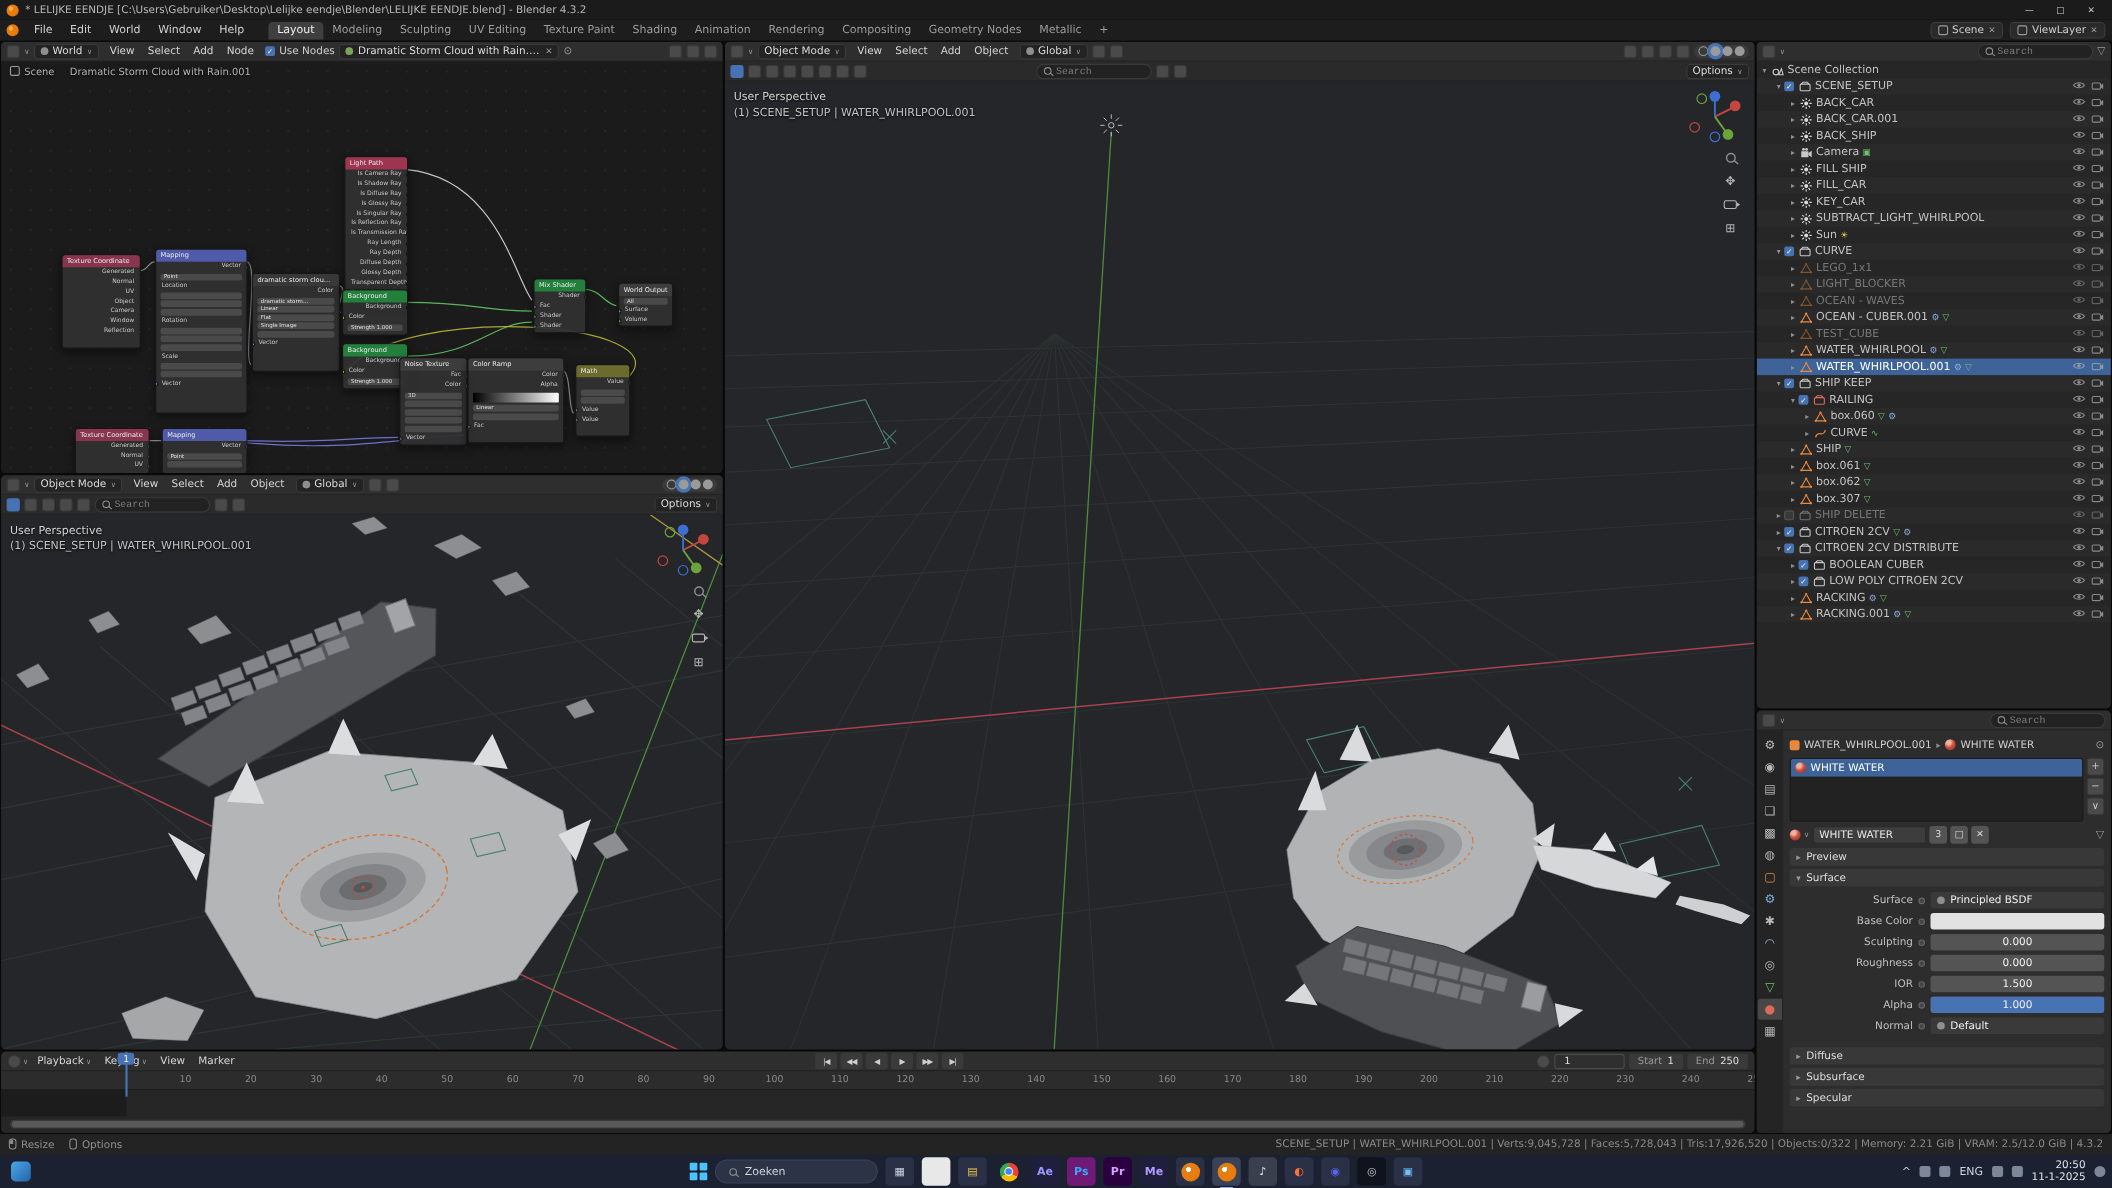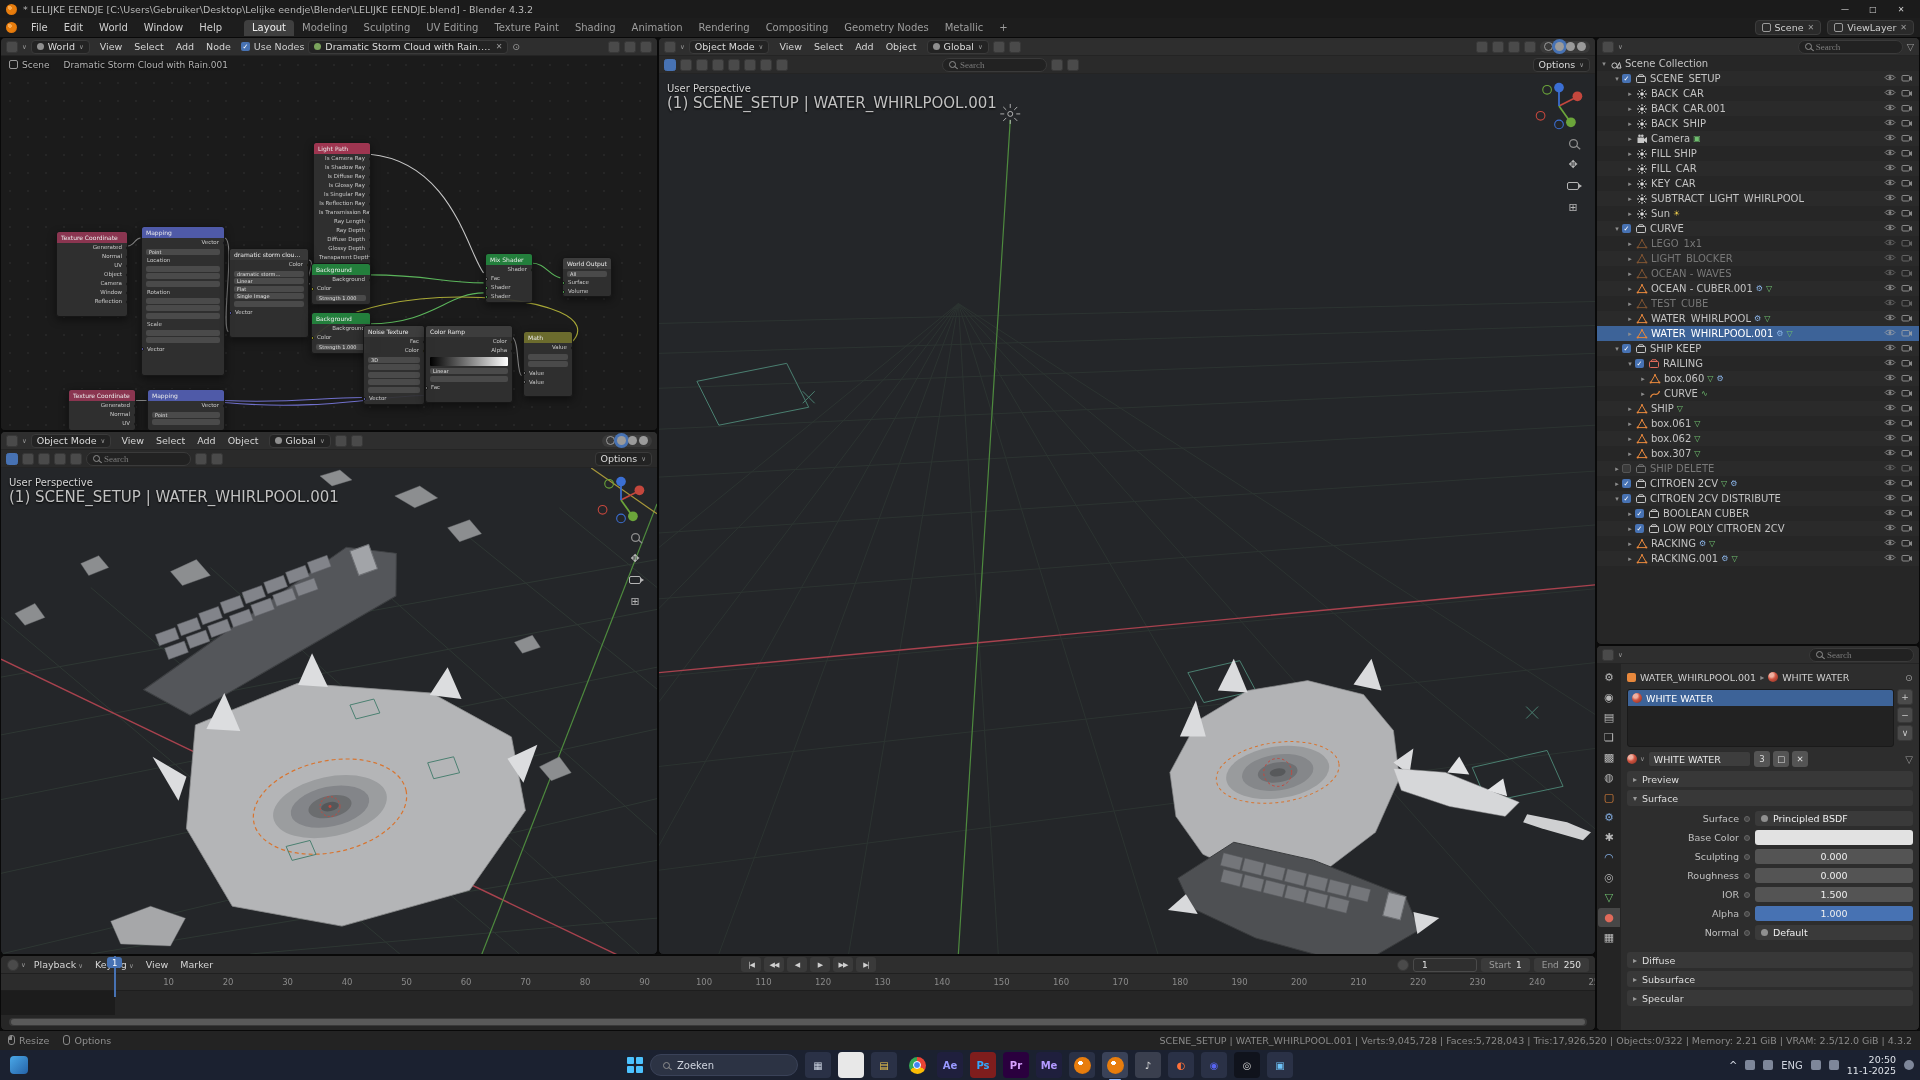--- a/index.html
+++ b/index.html
@@ -36,21 +36,21 @@
   .icon-sq { width:12px; height:12px; background:#4a4a4a; border-radius:2.5px; flex:none;
     border:1px solid #383838; }
   .icon-sq.active { background:#4772b3; border-color:#4772b3; }
   .caret { font-size:6.5px; color:#9a9a9a; }
   .hmenu { padding:1px 6px; border-radius:3px; color:#d5d5d5; }
   .hdr-field { display:flex; align-items:center; gap:4px; background:#232323; border:1px solid #3a3a3a;
     border-radius:4px; height:14px; padding:0 5px; color:#dcdcdc; }
   .searchbox { display:flex; align-items:center; gap:4px; background:#222; border:1px solid #3a3a3a;
     border-radius:8px; height:14px; padding:0 6px; }
   .searchbox input { background:transparent; border:none; outline:none; color:#ccc; width:80px;
-    font-size:9px; font-family:Liberation Serif, serif; }
+    font-size:9px; font-family:Liberation Mono, monospace; }
   .searchbox input::placeholder { color:#7d7d7d; }
   .mag { width:7px; height:7px; border:1.4px solid #8d8d8d; border-radius:50%; position:relative; flex:none; }
   .mag::after { content:""; position:absolute; width:4px; height:1.4px; background:#8d8d8d;
     right:-3.4px; bottom:-1.4px; transform:rotate(40deg); }
   .spacer { flex:1; }
   .sphere-pill { display:flex; gap:2px; background:#3a3a3a; border-radius:8px; padding:1.5px 4px; align-items:center; }
   .sphere { width:9px; height:9px; border-radius:50%; background:#9a9a9a; }
   .sphere.wire { background:transparent; border:1.5px solid #9a9a9a; }
   .sphere.on { box-shadow:0 0 0 3px #4772b3; }
   .checkbox { width:9px; height:9px; background:#4772b3; border-radius:2px; color:#fff; font-size:7px;
@@ -79,21 +79,21 @@
   .nr.grad { height:9px; margin:2px 4px; background:linear-gradient(90deg,#000,#fff); border-radius:1px; }
 
   
   #vp-main { left:658px; top:37px; width:938px; height:918px; background:#242629; }
   #vp-left { left:0; top:431px; width:658px; height:524px; background:#242629; }
   .vp-body { position:relative; flex:1; }
   .vp-col { display:flex; flex-direction:column; height:100%; }
   .scene-svg { position:absolute; inset:0; width:100%; height:100%; }
   .vp-overlay { position:absolute; left:8px; top:8px; color:#d4d4d4; font-size:10px;
     text-shadow:0 1px 2px #000; line-height:14px; pointer-events:none; }
-  .vp-overlay .l2 { font-size:15px; color:#c2c2c2; }
+  .vp-overlay .l2 { font-size:10px; color:#c2c2c2; }
   .gizmo { position:absolute; top:6px; right:10px; width:52px; height:52px; }
   .nav-icons { position:absolute; right:16px; top:66px; display:flex; flex-direction:column; gap:11px;
     color:#b5b5b5; font-size:11px; align-items:center; }
   .cam-ic { width:12px; height:8px; border:1.4px solid #b5b5b5; border-radius:2px; position:relative; }
   .cam-ic::after { content:""; position:absolute; right:-4px; top:1px; border-left:3px solid #b5b5b5;
     border-top:2px solid transparent; border-bottom:2px solid transparent; }
 
   
   #outliner { left:1596px; top:37px; width:324px; height:608px; background:#262626; }
   .o-rows { overflow:hidden; }
@@ -1787,21 +1787,21 @@
         <span>Zoeken</span>
       </span>
       <div id="apps" style="display:flex;gap:7px">
           <span class="tb-app" style="background: rgb(42, 49, 70); color: rgb(207, 214, 228);">▦</span>
           <span class="tb-app" style="background: rgb(232, 232, 232); color: rgb(51, 51, 51);"></span>
           <span class="tb-app" style="background: rgb(42, 49, 70); color: rgb(242, 201, 76);">▤</span>
           <span class="tb-app">
             <span class="chrome-ball"></span>
           </span>
           <span class="tb-app" style="background: rgb(31, 31, 61); color: rgb(153, 153, 255);">Ae</span>
-          <span class="tb-app" style="background: #7f1d1d; color: rgb(49, 168, 255);">Ps</span>
+          <span class="tb-app" style="background: #701a75; color: rgb(49, 168, 255);">Ps</span>
           <span class="tb-app" style="background: rgb(42, 0, 62); color: rgb(216, 161, 255);">Pr</span>
           <span class="tb-app" style="background: rgb(31, 31, 61); color: rgb(179, 154, 255);">Me</span>
           <span class="tb-app" style="background: rgb(42, 49, 70);">
             <span class="blender-ball"></span>
           </span>
           <span class="tb-app active" style="background: rgb(58, 66, 88);">
             <span class="blender-ball"></span>
           </span>
           <span class="tb-app" style="background: rgb(58, 63, 78); color: rgb(224, 224, 224);">♪</span>
           <span class="tb-app" style="background: rgb(42, 49, 70); color: rgb(255, 113, 57);">◐</span>

